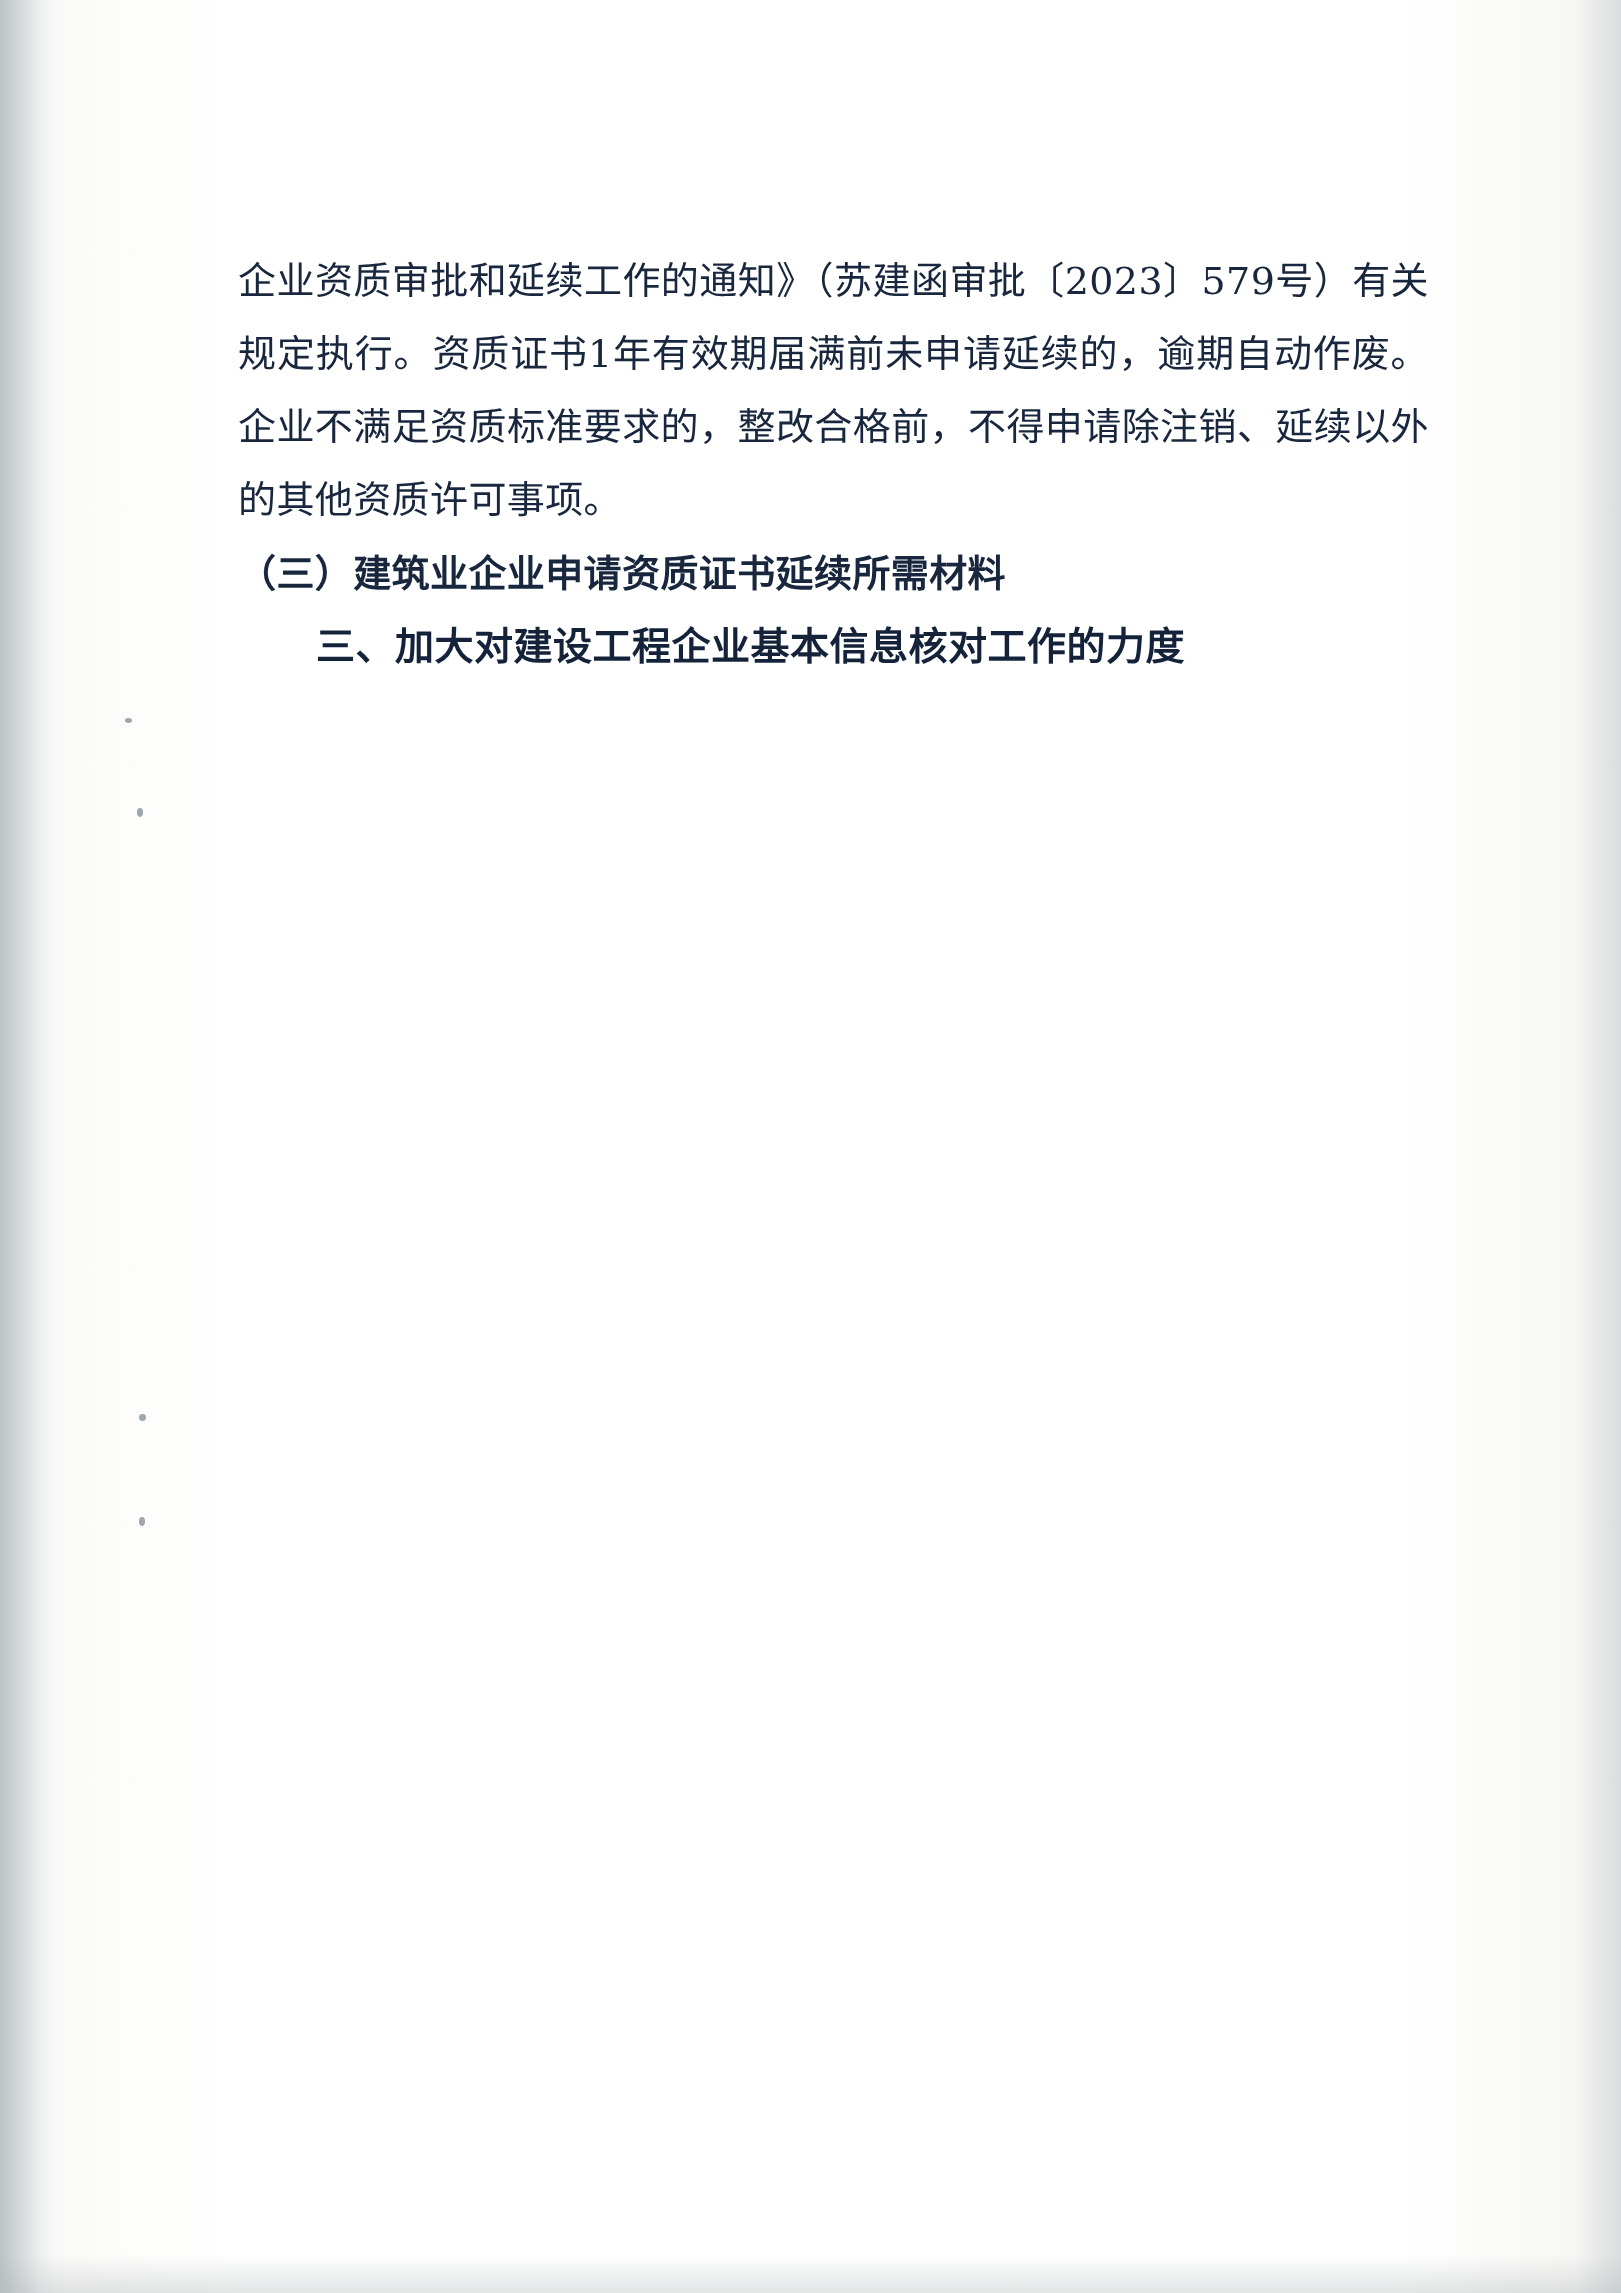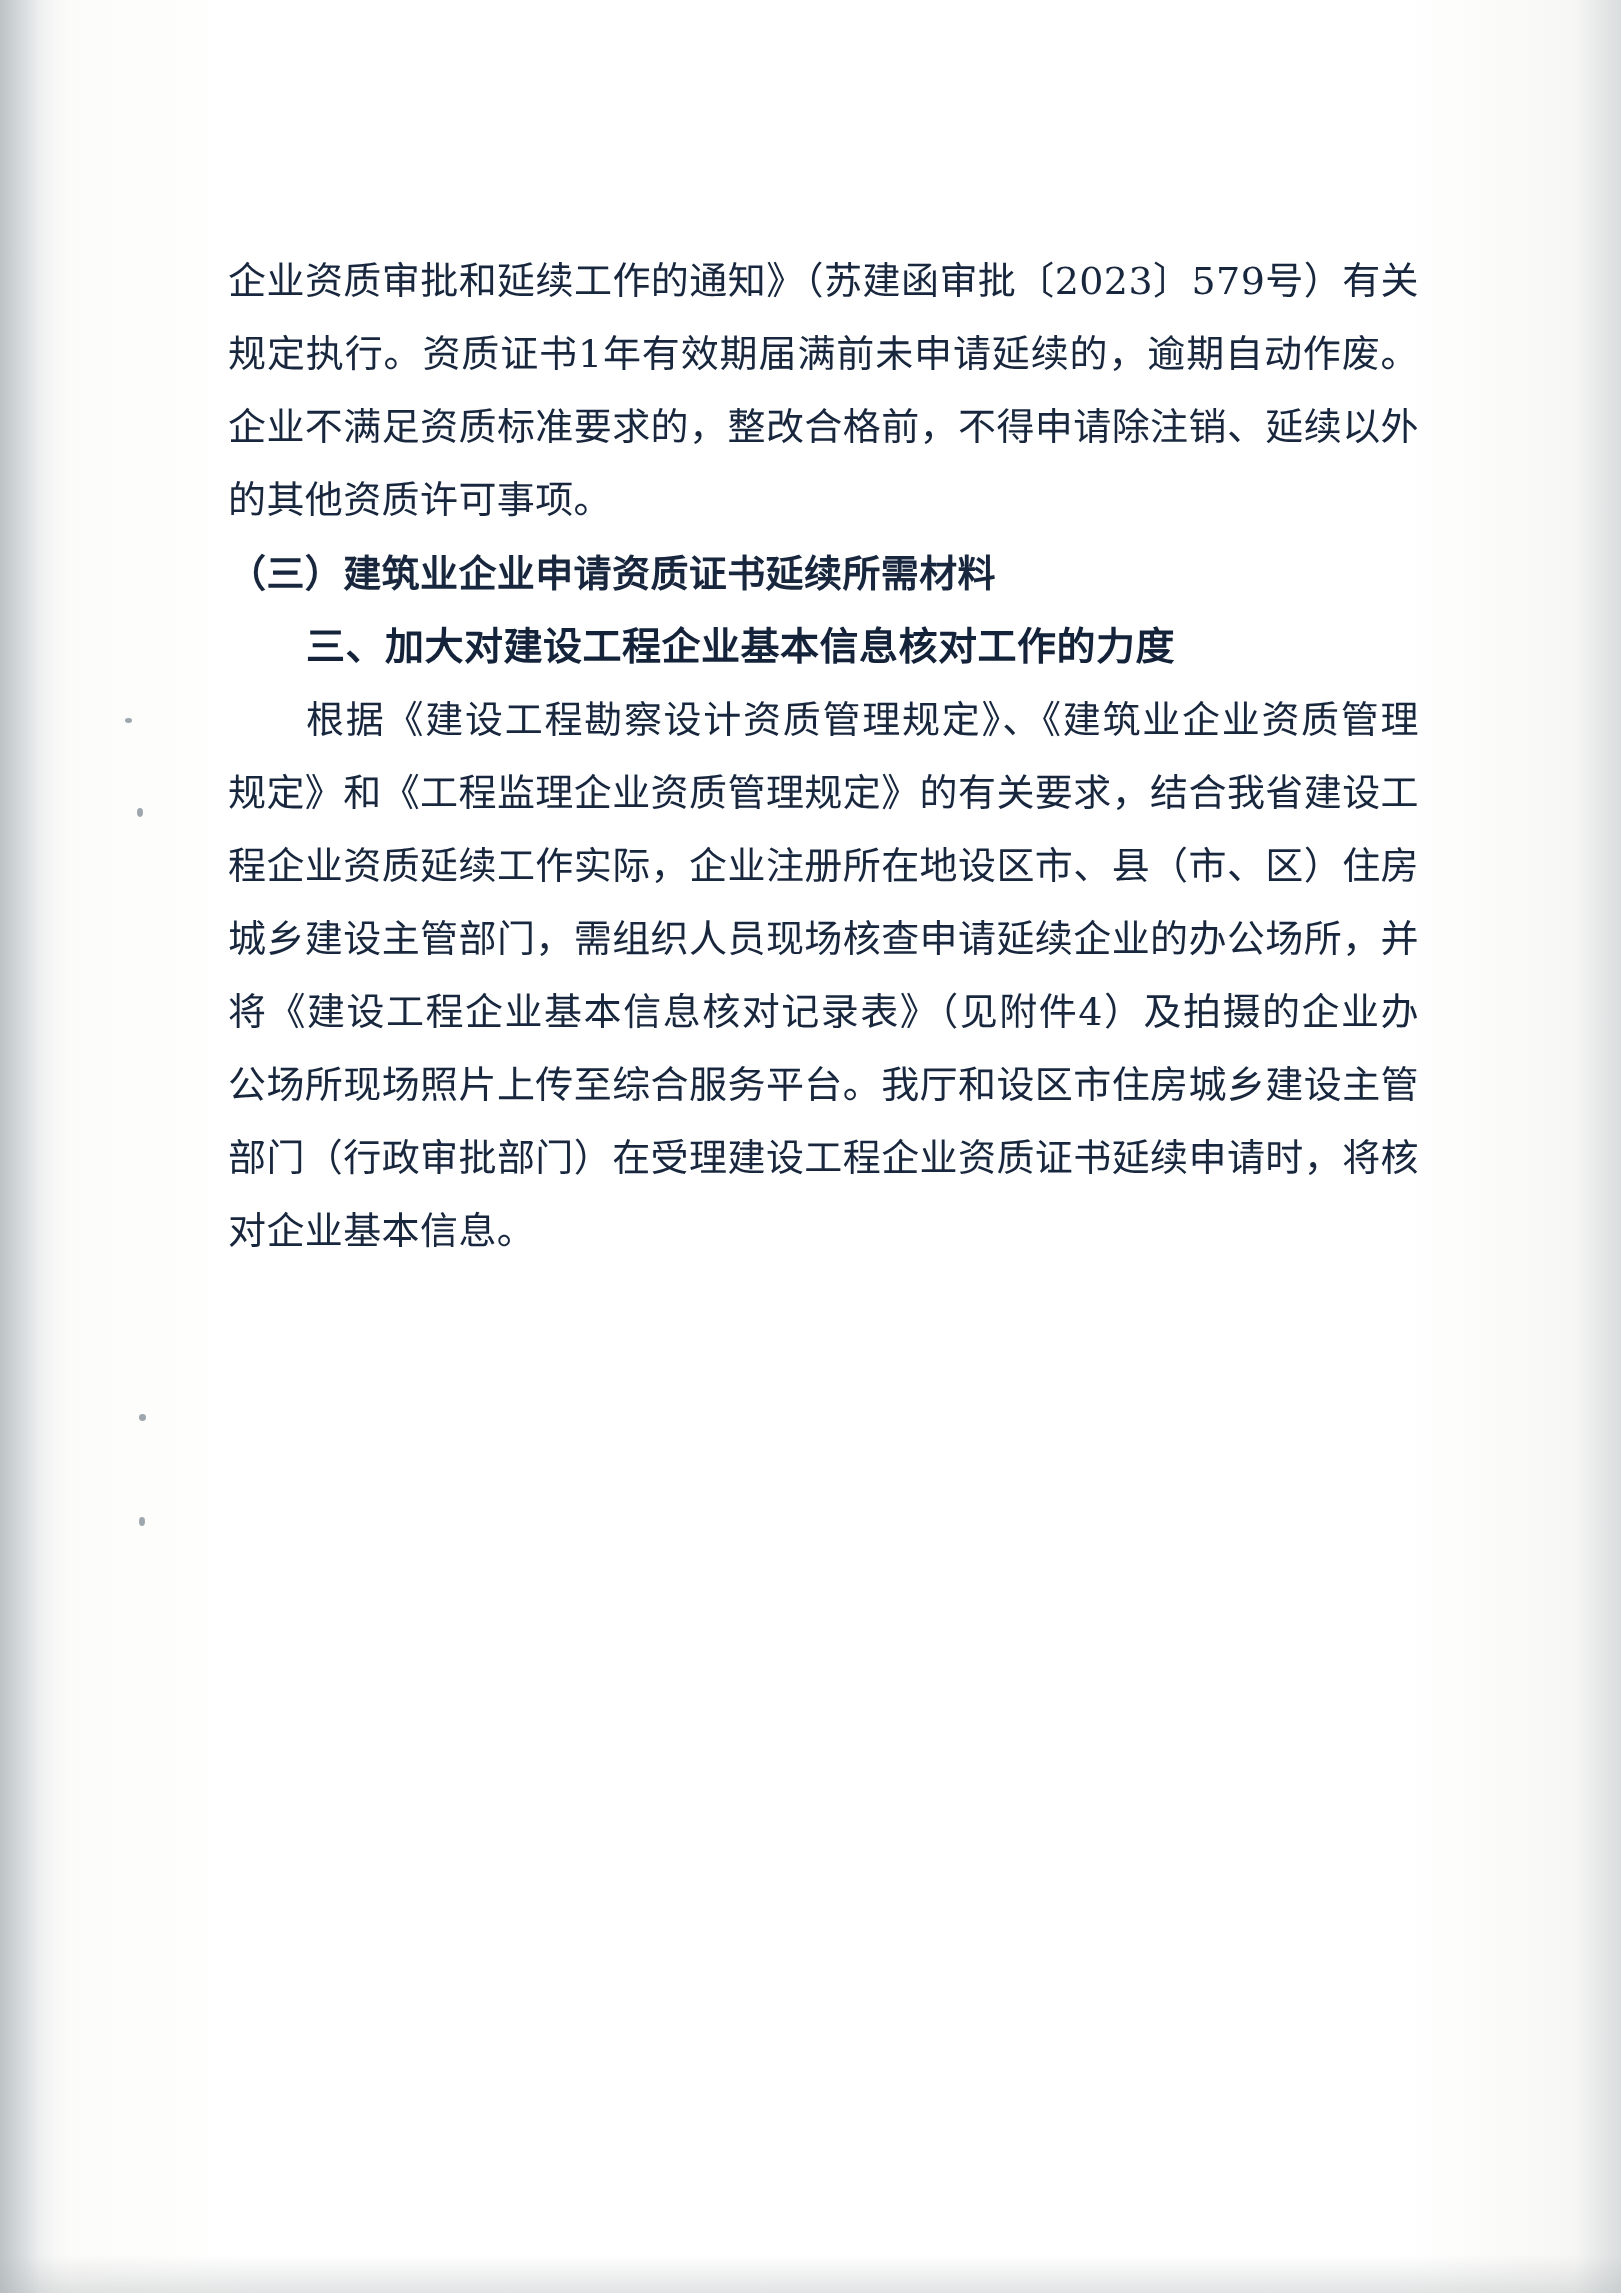--- a/index.html
+++ b/index.html
@@ -50,21 +50,21 @@
     top: 0;
     width: 45px;
     height: 100%;
     background: linear-gradient(to left, rgba(180,186,188,0.35), rgba(255,255,255,0));
     pointer-events: none;
   }
 
   
   .doc-body {
     position: absolute;
-    left: 228px;
+    left: 238px;
     top: 245px;
     width: 1191px;
   }
 
   p.para {
     margin: 0 0 0 0;
     color: #18273d;
     font-size: 38px;
     line-height: 73px;
     text-align: justify;
@@ -115,17 +115,16 @@
 
   <div class="doc-body">
 
     <p class="para indent2" style="text-indent:0;">企业资质审批和延续工作的通知》（苏建函审批〔2023〕579号）有关规定执行。资质证书1年有效期届满前未申请延续的，逾期自动作废。企业不满足资质标准要求的，整改合格前，不得申请除注销、延续以外的其他资质许可事项。</p>
 
     <p class="para sub-heading">（三）建筑业企业申请资质证书延续所需材料</p>
 
 
     <h2 class="section-heading">三、加大对建设工程企业基本信息核对工作的力度</h2>
 
-    <p class="para indent2">根据《建设工程勘察设计资质管理规定》、《建筑业企业资质管理规定》和《工程监理企业资质管理规定》的有关要求，结合我省建设工程企业资质延续工作实际，企业注册所在地设区市、县（市、区）住房城乡建设主管部门，需组织人员现场核查申请延续企业的办公场所，并将《建设工程企业基本信息核对记录表》（见附件4）及拍摄的企业办公场所现场照片上传至综合服务平台。我厅和设区市住房城乡建设主管部门（行政审批部门）在受理建设工程企业资质证书延续申请时，将核对企业基本信息。</p>
 
   </div>
 </div>
 
 
 </body></html>

